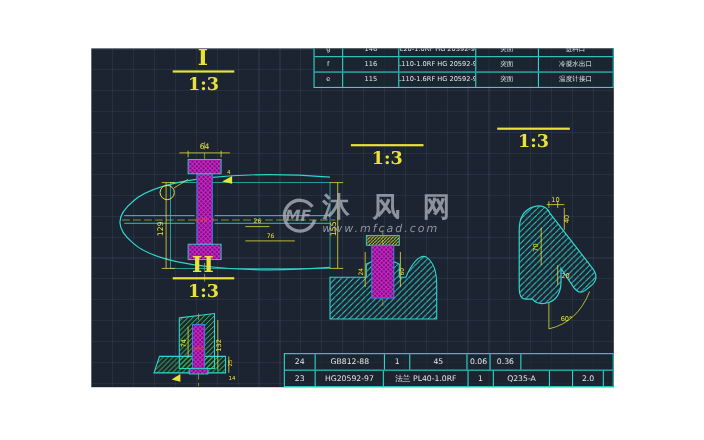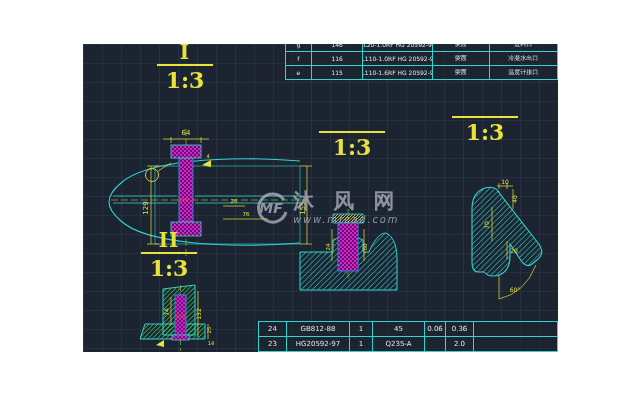--- a/index.html
+++ b/index.html
@@ -9,23 +9,23 @@
        overflow:hidden;
        background-image:
          repeating-linear-gradient(to right, rgba(120,150,185,.10) 0 1px, transparent 1px 19px),
          repeating-linear-gradient(to bottom, rgba(120,150,185,.10) 0 1px, transparent 1px 19px);}
   
   .vlabel{position:absolute;width:80px;text-align:center;color:#e8e23a;
           font-family:"DejaVu Serif",serif;}
   .vlabel .numeral{font-size:20px;font-weight:bold;line-height:1.05;letter-spacing:1px;}
   .vlabel .rule{border-top:2px solid #e8e23a;margin:1px auto;}
   .rule.w56{width:56px}.rule.w66{width:66px}
-  .vlabel .scale{font-size:22px;font-weight:bold;}
+  .vlabel .scale{font-size:16px;font-weight:bold;}
   #vl1{left:62px;top:-2px}
-  #vl2{left:46px;top:186px}
+  #vl2{left:62px;top:186px}
   #vl3{left:229px;top:86px}
   #vl4{left:362px;top:71px}
   
   .dwg{position:absolute;overflow:visible;}
   #sv1{left:20px;top:85px;width:210px;height:130px}
   #sv2{left:55px;top:237px;width:110px;height:72px}
   #sv3{left:200px;top:165px;width:135px;height:130px}
   #sv4{left:350px;top:135px;width:125px;height:175px}
   
   .ctable{position:absolute;border:1px solid #2fd5ce;box-sizing:border-box;background:rgba(28,36,49,.6);}
@@ -35,24 +35,24 @@
               justify-content:center;white-space:nowrap;overflow:hidden;box-sizing:border-box;}
   .ctable .td:first-child{border-left:none;}
   #ntable{left:202px;top:-7px;width:273px;font-size:6px;}
   #ntable .tr{height:13px;}
   .nc1{width:25px}.nc2{width:52px}.nc3{width:70px}.nc4{width:57px}.nc5{width:69px}
   #btable{left:175px;top:277px;width:300px;font-size:7px;}
   #btable .tr{height:14px;}
   .bc1{width:27px}.bc2{width:63px}.bc3{width:77px}.bc4{width:23px}
   .bc5{width:52px}.bc6{width:21px}.bc7{width:28px}.bc8{width:9px}
   
-  .watermark{position:absolute;left:170px;top:130px;display:flex;align-items:flex-start;
-             gap:4px;opacity:.8;pointer-events:none;margin-top:16px;}
+  .watermark{position:absolute;left:170px;top:130px;display:flex;align-items:flex-end;
+             gap:4px;opacity:.8;pointer-events:none;}
   .wm-text{display:flex;flex-direction:column;}
-  .wm-brand{font-size:21px;font-weight:bold;color:#a9afb9;letter-spacing:6px;line-height:1.1;}
+  .wm-brand{font-size:25px;font-weight:bold;color:#a9afb9;letter-spacing:6px;line-height:1.1;}
   .wm-url{font-size:10px;letter-spacing:1.8px;color:#a9afb9;margin-top:1px;font-style:italic;}
   text{font-family:"DejaVu Sans",sans-serif;}
 </style>
 </head>
 <body>
 
 <div class="page">
   <div class="cad">
 
     <div class="ctable" id="ntable">
@@ -243,20 +243,21 @@
         <div class="td bc2">GB812-88</div>
         <div class="td bc4">1</div>
         <div class="td bc5">45</div>
         <div class="td bc6">0.06</div>
         <div class="td bc7">0.36</div>
         <div class="td bc8"></div>
       </div>
       <div class="tr">
         <div class="td bc1">23</div>
         <div class="td bc2">HG20592-97</div>
+        <div class="td bc3">法兰 PL40-1.0RF</div>
         <div class="td bc4">1</div>
         <div class="td bc5">Q235-A</div>
         <div class="td bc6"></div>
         <div class="td bc7">2.0</div>
         <div class="td bc8"></div>
       </div>
     </div>
 
   </div>
 </div>

